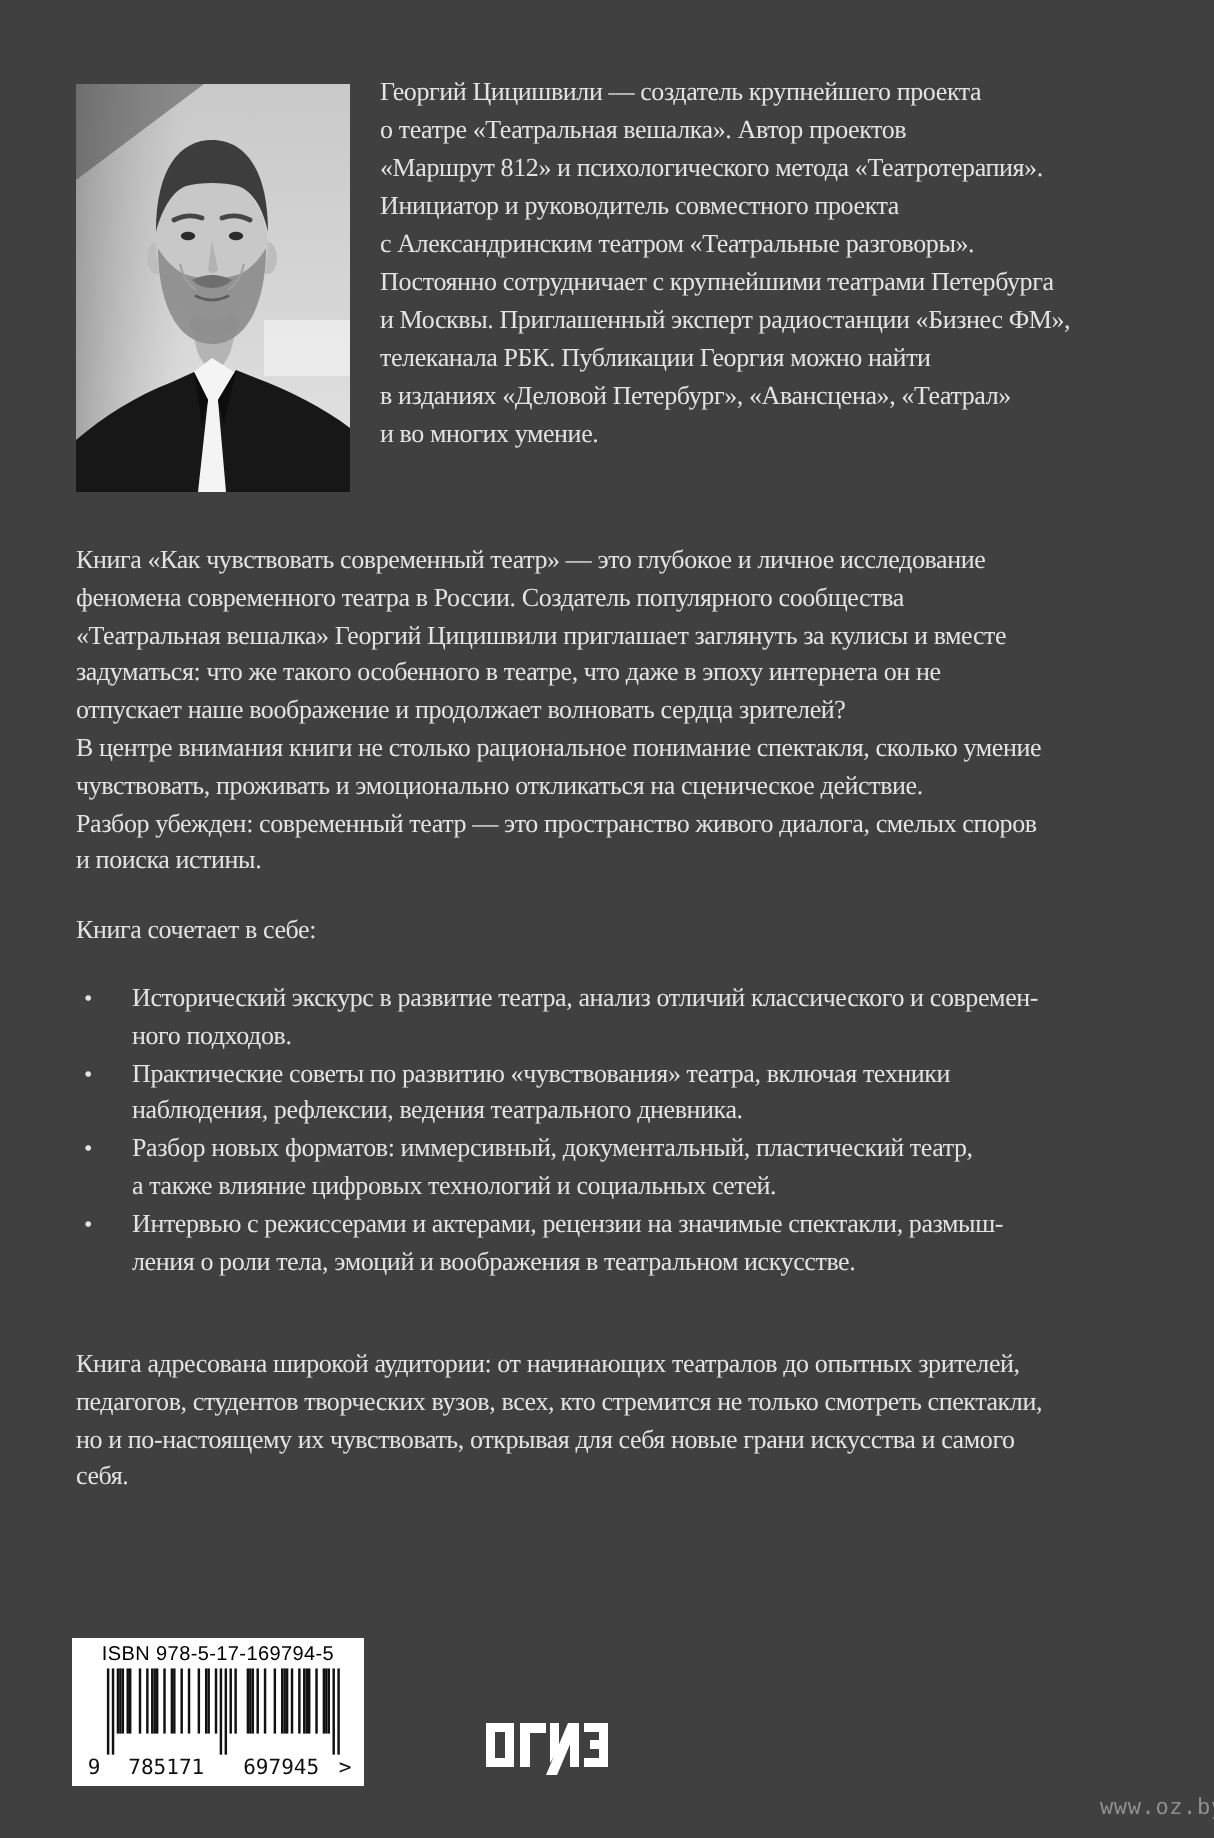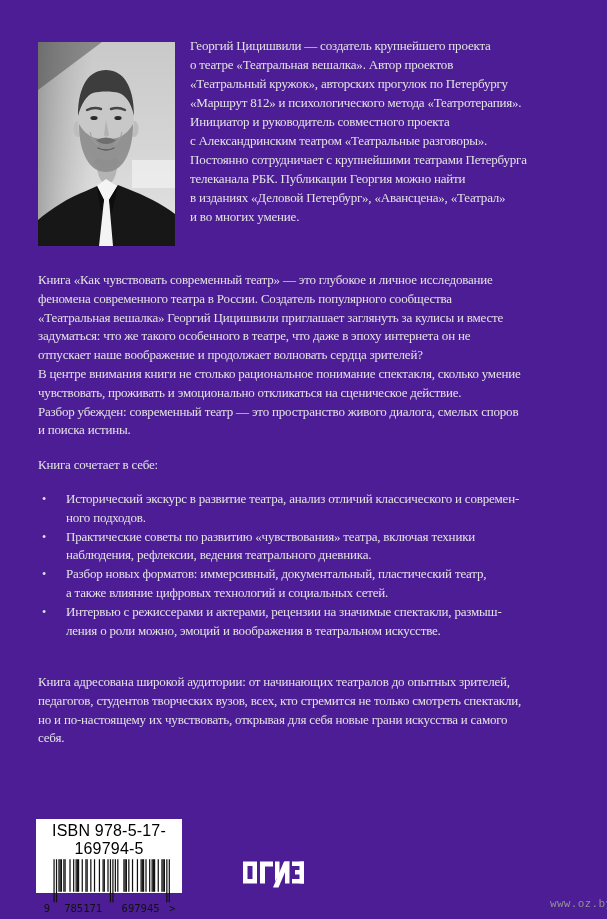--- a/index.html
+++ b/index.html
@@ -1,34 +1,34 @@
 <!DOCTYPE html>
 <html><head>
 <meta charset="utf-8">
 <style>
   html,body{margin:0;padding:0;background:#000;}
-  .page{position:relative;width:607px;height:919px;background:#4c1d95;overflow:hidden;
+  .page{position:relative;width:607px;height:919px;background:#404040;overflow:hidden;
         font-family:"Liberation Serif","DejaVu Serif",serif;color:#e3e3e3;}
   .tblock{position:absolute;font-size:13px;letter-spacing:-0.2px;}
   .tl{white-space:nowrap;line-height:18.8px;}
   .bio{left:190px;top:36px;width:410px;}
   .bio .tl{line-height:19px;}
   .photo{position:absolute;left:38px;top:42px;width:137px;height:204px;}
   .desc{left:38px;top:271px;width:555px;}
   .list-intro{left:38px;top:456px;width:300px;line-height:18.8px;}
   .bullets{position:absolute;left:38px;top:490px;width:555px;margin:0;padding:0;
            list-style:none;font-size:13px;letter-spacing:-0.2px;}
   .bullets li{position:relative;padding-left:28px;margin:0;}
   .bullets li::before{content:"\2022";position:absolute;left:4px;top:0;
            font-size:12px;line-height:18.8px;color:#e3e3e3;}
   .closing{left:38px;top:673px;width:560px;}
   .barcode-box{position:absolute;left:36px;top:819px;width:146px;height:74px;
            background:#fff;color:#000;}
   .isbn-label{margin-top:3px;text-align:center;font-family:"Liberation Sans",sans-serif;
-           font-size:16px;letter-spacing:0.2px;color:#000;}
+           font-size:10px;letter-spacing:0.2px;color:#000;}
   .bars-svg{display:block;margin:1px auto 0;}
   .bars-svg rect{fill:#111;}
   .bars-svg text{font-family:"DejaVu Sans Mono",monospace;font-size:11px;fill:#111;}
   .publisher-logo{position:absolute;left:242px;top:854px;width:62px;height:37px;}
   .watermark{position:absolute;left:550px;top:897px;font-family:"DejaVu Sans Mono",monospace;
            font-size:11px;color:#8f8f8f;letter-spacing:0.3px;}
 </style>
 </head>
 <body>
 
@@ -73,25 +73,25 @@
       <path d="M58,98 Q68,93 78,98 Q74,102 68,102 Q62,102 58,98 Z" fill="#6e6e6e"></path>
       <path d="M60,106 Q68,110 76,106" stroke="#5c5c5c" stroke-width="1.3" fill="none" stroke-linecap="round"></path>
       <path d="M52,90 Q54,99 60,103" stroke="#a0a0a0" stroke-width="1" fill="none"></path>
       <path d="M84,90 Q82,99 76,103" stroke="#a0a0a0" stroke-width="1" fill="none"></path>
     </g>
   </svg>
 
   <div class="tblock bio">
       <div class="tl">Георгий Цицишвили — создатель крупнейшего проекта</div>
       <div class="tl">о театре «Театральная вешалка». Автор проектов</div>
-      <div class="tl">«Театральный кружок», авторских прогулок по Петербургу</div>
       <div class="tl">«Маршрут 812» и психологического метода «Театротерапия».</div>
       <div class="tl">Инициатор и руководитель совместного проекта</div>
       <div class="tl">с Александринским театром «Театральные разговоры».</div>
       <div class="tl">Постоянно сотрудничает с крупнейшими театрами Петербурга</div>
+      <div class="tl">и Москвы. Приглашенный эксперт радиостанции «Бизнес ФМ»,</div>
       <div class="tl">телеканала РБК. Публикации Георгия можно найти</div>
       <div class="tl">в изданиях «Деловой Петербург», «Авансцена», «Театрал»</div>
       <div class="tl">и во многих умение.</div>
     </div>
 
   <div class="tblock desc">
       <div class="tl">Книга «Как чувствовать современный театр» — это глубокое и личное исследование</div>
       <div class="tl">феномена современного театра в России. Создатель популярного сообщества</div>
       <div class="tl">«Театральная вешалка» Георгий Цицишвили приглашает заглянуть за кулисы и вместе</div>
       <div class="tl">задуматься: что же такого особенного в театре, что даже в эпоху интернета он не</div>
@@ -112,21 +112,21 @@
       <li>
         <div class="tl">Практические советы по развитию «чувствования» театра, включая техники</div>
         <div class="tl">наблюдения, рефлексии, ведения театрального дневника.</div>
       </li>
       <li>
         <div class="tl">Разбор новых форматов: иммерсивный, документальный, пластический театр,</div>
         <div class="tl">а также влияние цифровых технологий и социальных сетей.</div>
       </li>
       <li>
         <div class="tl">Интервью с режиссерами и актерами, рецензии на значимые спектакли, размыш-</div>
-        <div class="tl">ления о роли можно, эмоций и воображения в театральном искусстве.</div>
+        <div class="tl">ления о роли тела, эмоций и воображения в театральном искусстве.</div>
       </li>
     </ul>
 
   <div class="tblock closing">
       <div class="tl">Книга адресована широкой аудитории: от начинающих театралов до опытных зрителей,</div>
       <div class="tl">педагогов, студентов творческих вузов, всех, кто стремится не только смотреть спектакли,</div>
       <div class="tl">но и по-настоящему их чувствовать, открывая для себя новые грани искусства и самого</div>
       <div class="tl">себя.</div>
     </div>
 

